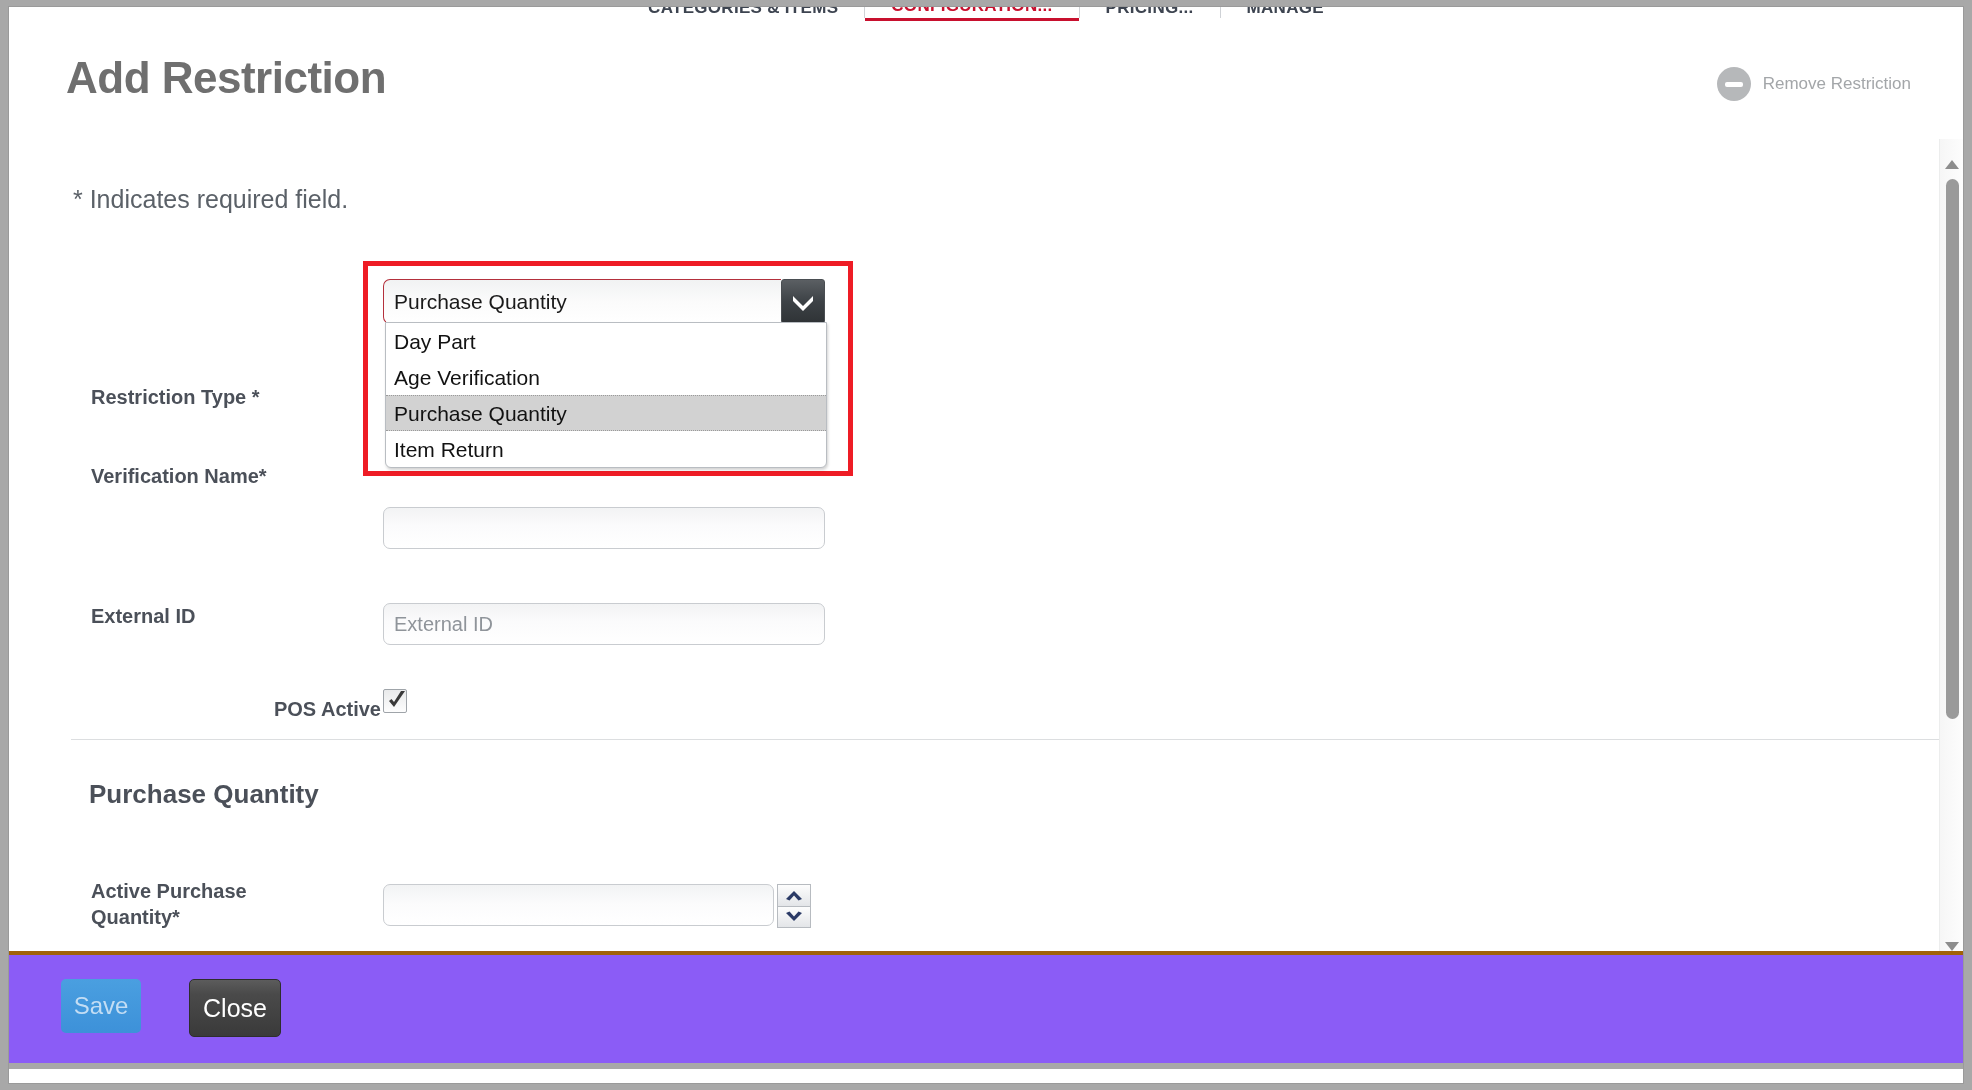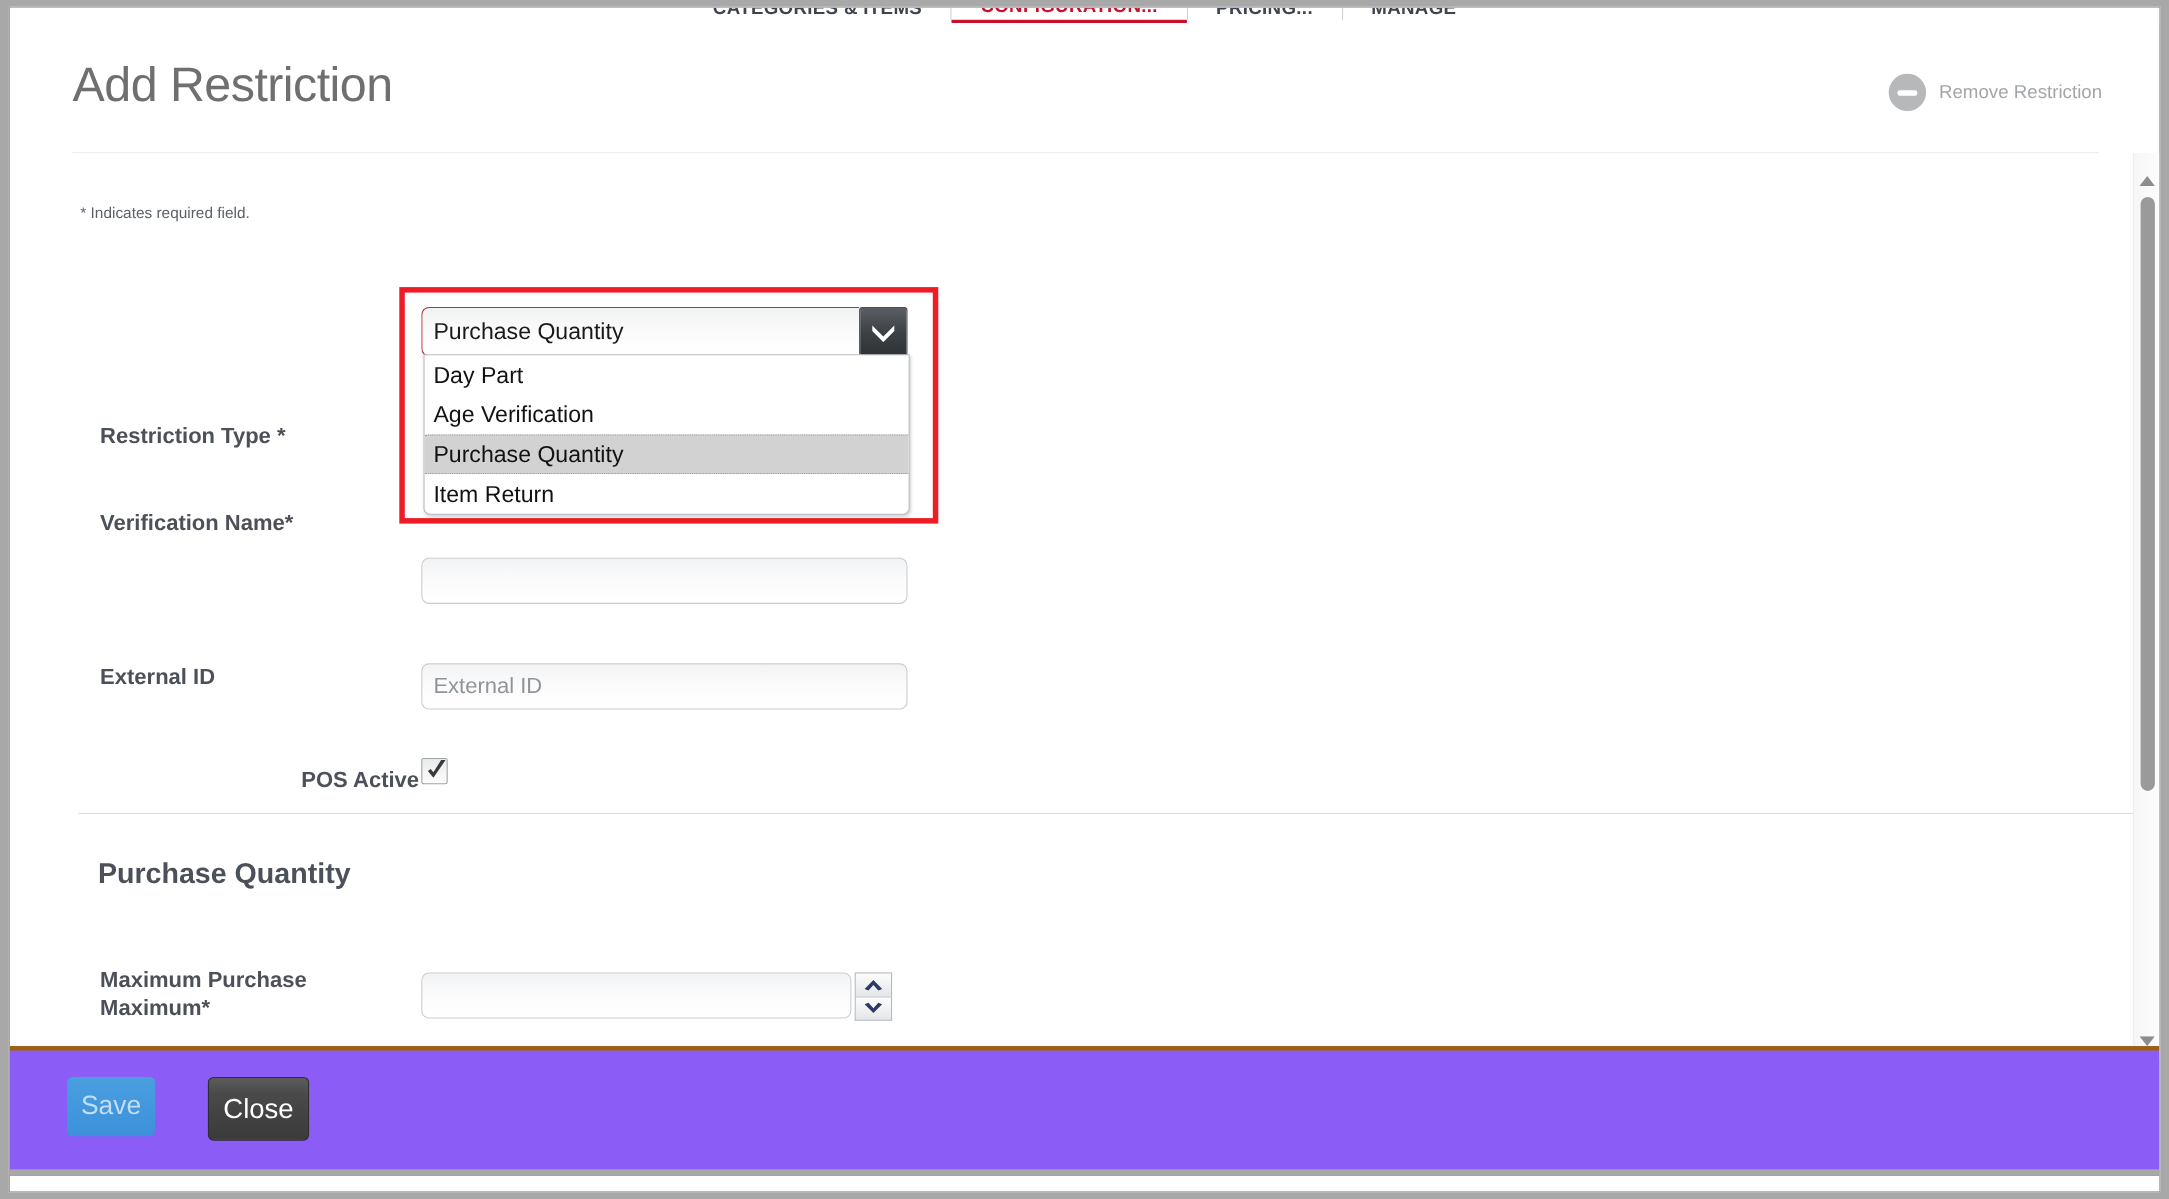--- a/index.html
+++ b/index.html
@@ -64,21 +64,21 @@
   
   #titlebar {
     position: absolute;
     left: 0; top: 14px; right: 0;
     height: 106px;
   }
   #page-title {
     position: absolute;
     left: 57px; top: 32px;
     font-size: 44px;
-    font-weight: normal;
+    font-weight: bold;
     color: #6f6f6f;
     letter-spacing: -0.5px;
   }
   #remove-restriction {
     position: absolute;
     right: 52px; top: 46px;
     display: flex;
     align-items: center;
     gap: 12px;
     cursor: default;
@@ -112,21 +112,21 @@
   #formbody {
     position: absolute;
     left: 0; top: 132px;
     right: 0; bottom: 118px;
     overflow: hidden;
     background: #ffffff;
   }
   #required-note {
     position: absolute;
     left: 64px; top: 46px;
-    font-size: 14px;
+    font-size: 25px;
     color: #5b6168;
   }
   .field-label {
     position: absolute;
     left: 82px;
     width: 290px;
     font-size: 20px;
     font-weight: bold;
     color: #4b5059;
     line-height: 1.28;
@@ -405,21 +405,21 @@
       <div id="pos-checkbox">
         <svg width="24" height="24" viewBox="0 0 24 24">
           <path d="M4 12 L9 18 L20 2 L16 2 L9 13 L6.5 10 Z" fill="#3a3a3a"></path>
         </svg>
       </div>
 
       <div id="divider"></div>
 
       <div id="section-heading">Purchase Quantity</div>
 
-      <div class="field-label" style="top:740px; width:240px;">Maximum Purchase Maximum*</div>
+      <div class="field-label" style="top:740px; width:240px;">Active Purchase Quantity*</div>
       <div id="maxqty-wrap">
         <input id="maxqty-input" type="text" placeholder="" style="">
         <div id="spinner">
           <div class="spin-btn">
             <svg width="18" height="11" viewBox="0 0 18 11">
               <path d="M9 1 L17 9 L13.5 10.5 L9 5.5 L4.5 10.5 L1 9 Z" fill="#2b3a66"></path>
             </svg>
           </div>
           <div class="spin-btn">
             <svg width="18" height="11" viewBox="0 0 18 11">

